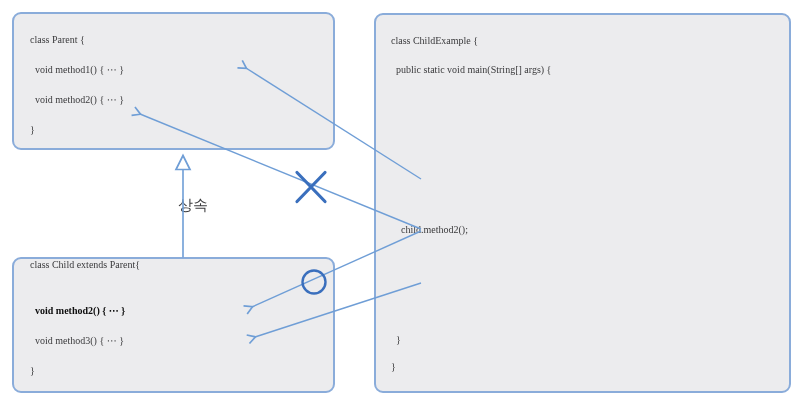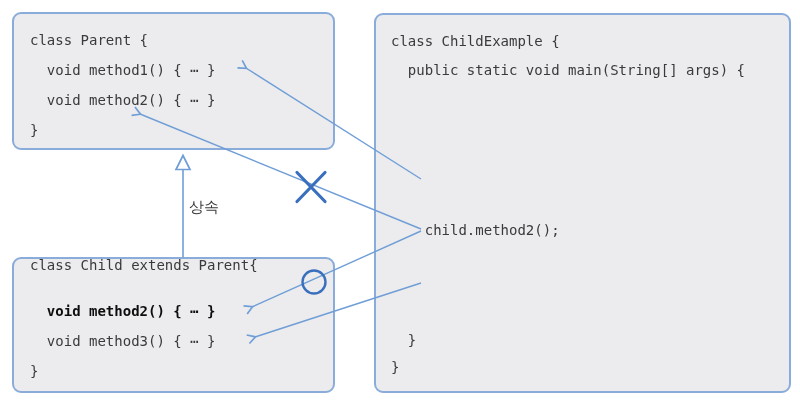--- a/index.html
+++ b/index.html
@@ -23,28 +23,28 @@
     border:2px solid var(--box_border);
     border-radius:9px;
     z-index:1;
   }
   .box-parent{left:12px;top:12px;width:323px;height:138px;}
   .box-child{left:12px;top:257px;width:323px;height:136px;}
   .box-example{left:374px;top:13px;width:417px;height:380px;}
   .code-line{
     position:absolute;z-index:2;
     height:20px;line-height:20px;
-    font-size:14px;color:var(--code);
-    white-space:pre;letter-spacing:0;
+    font-size:10px;color:var(--code);
+    white-space:pre;letter-spacing:0;font-family:Liberation Serif, serif;
   }
   .code-line.bold{font-weight:bold;color:var(--code_bold);}
   .inherit-label{
     position:absolute;z-index:2;
-    left:189px;top:198px;height:18px;line-height:18px;
-    font-family:Liberation Serif, serif;
+    left:178px;top:198px;height:18px;line-height:18px;
+    font-family:Liberation Mono, monospace;
     font-size:15px;color:var(--code);
   }
   svg.overlay{
     position:absolute;left:0;top:0;z-index:3;pointer-events:none;
   }
   .call-line{stroke:var(--line);stroke-width:1.4;fill:none;}
   .arrowhead{stroke:var(--line);stroke-width:1.5;fill:none;}
   .inherit-line{stroke:var(--line);stroke-width:1.6;fill:none;}
   .inherit-tri{fill:#ffffff;stroke:var(--line);stroke-width:1.7;}
   .x-mark{stroke:var(--mark);stroke-width:3.2;stroke-linecap:round;fill:none;}

